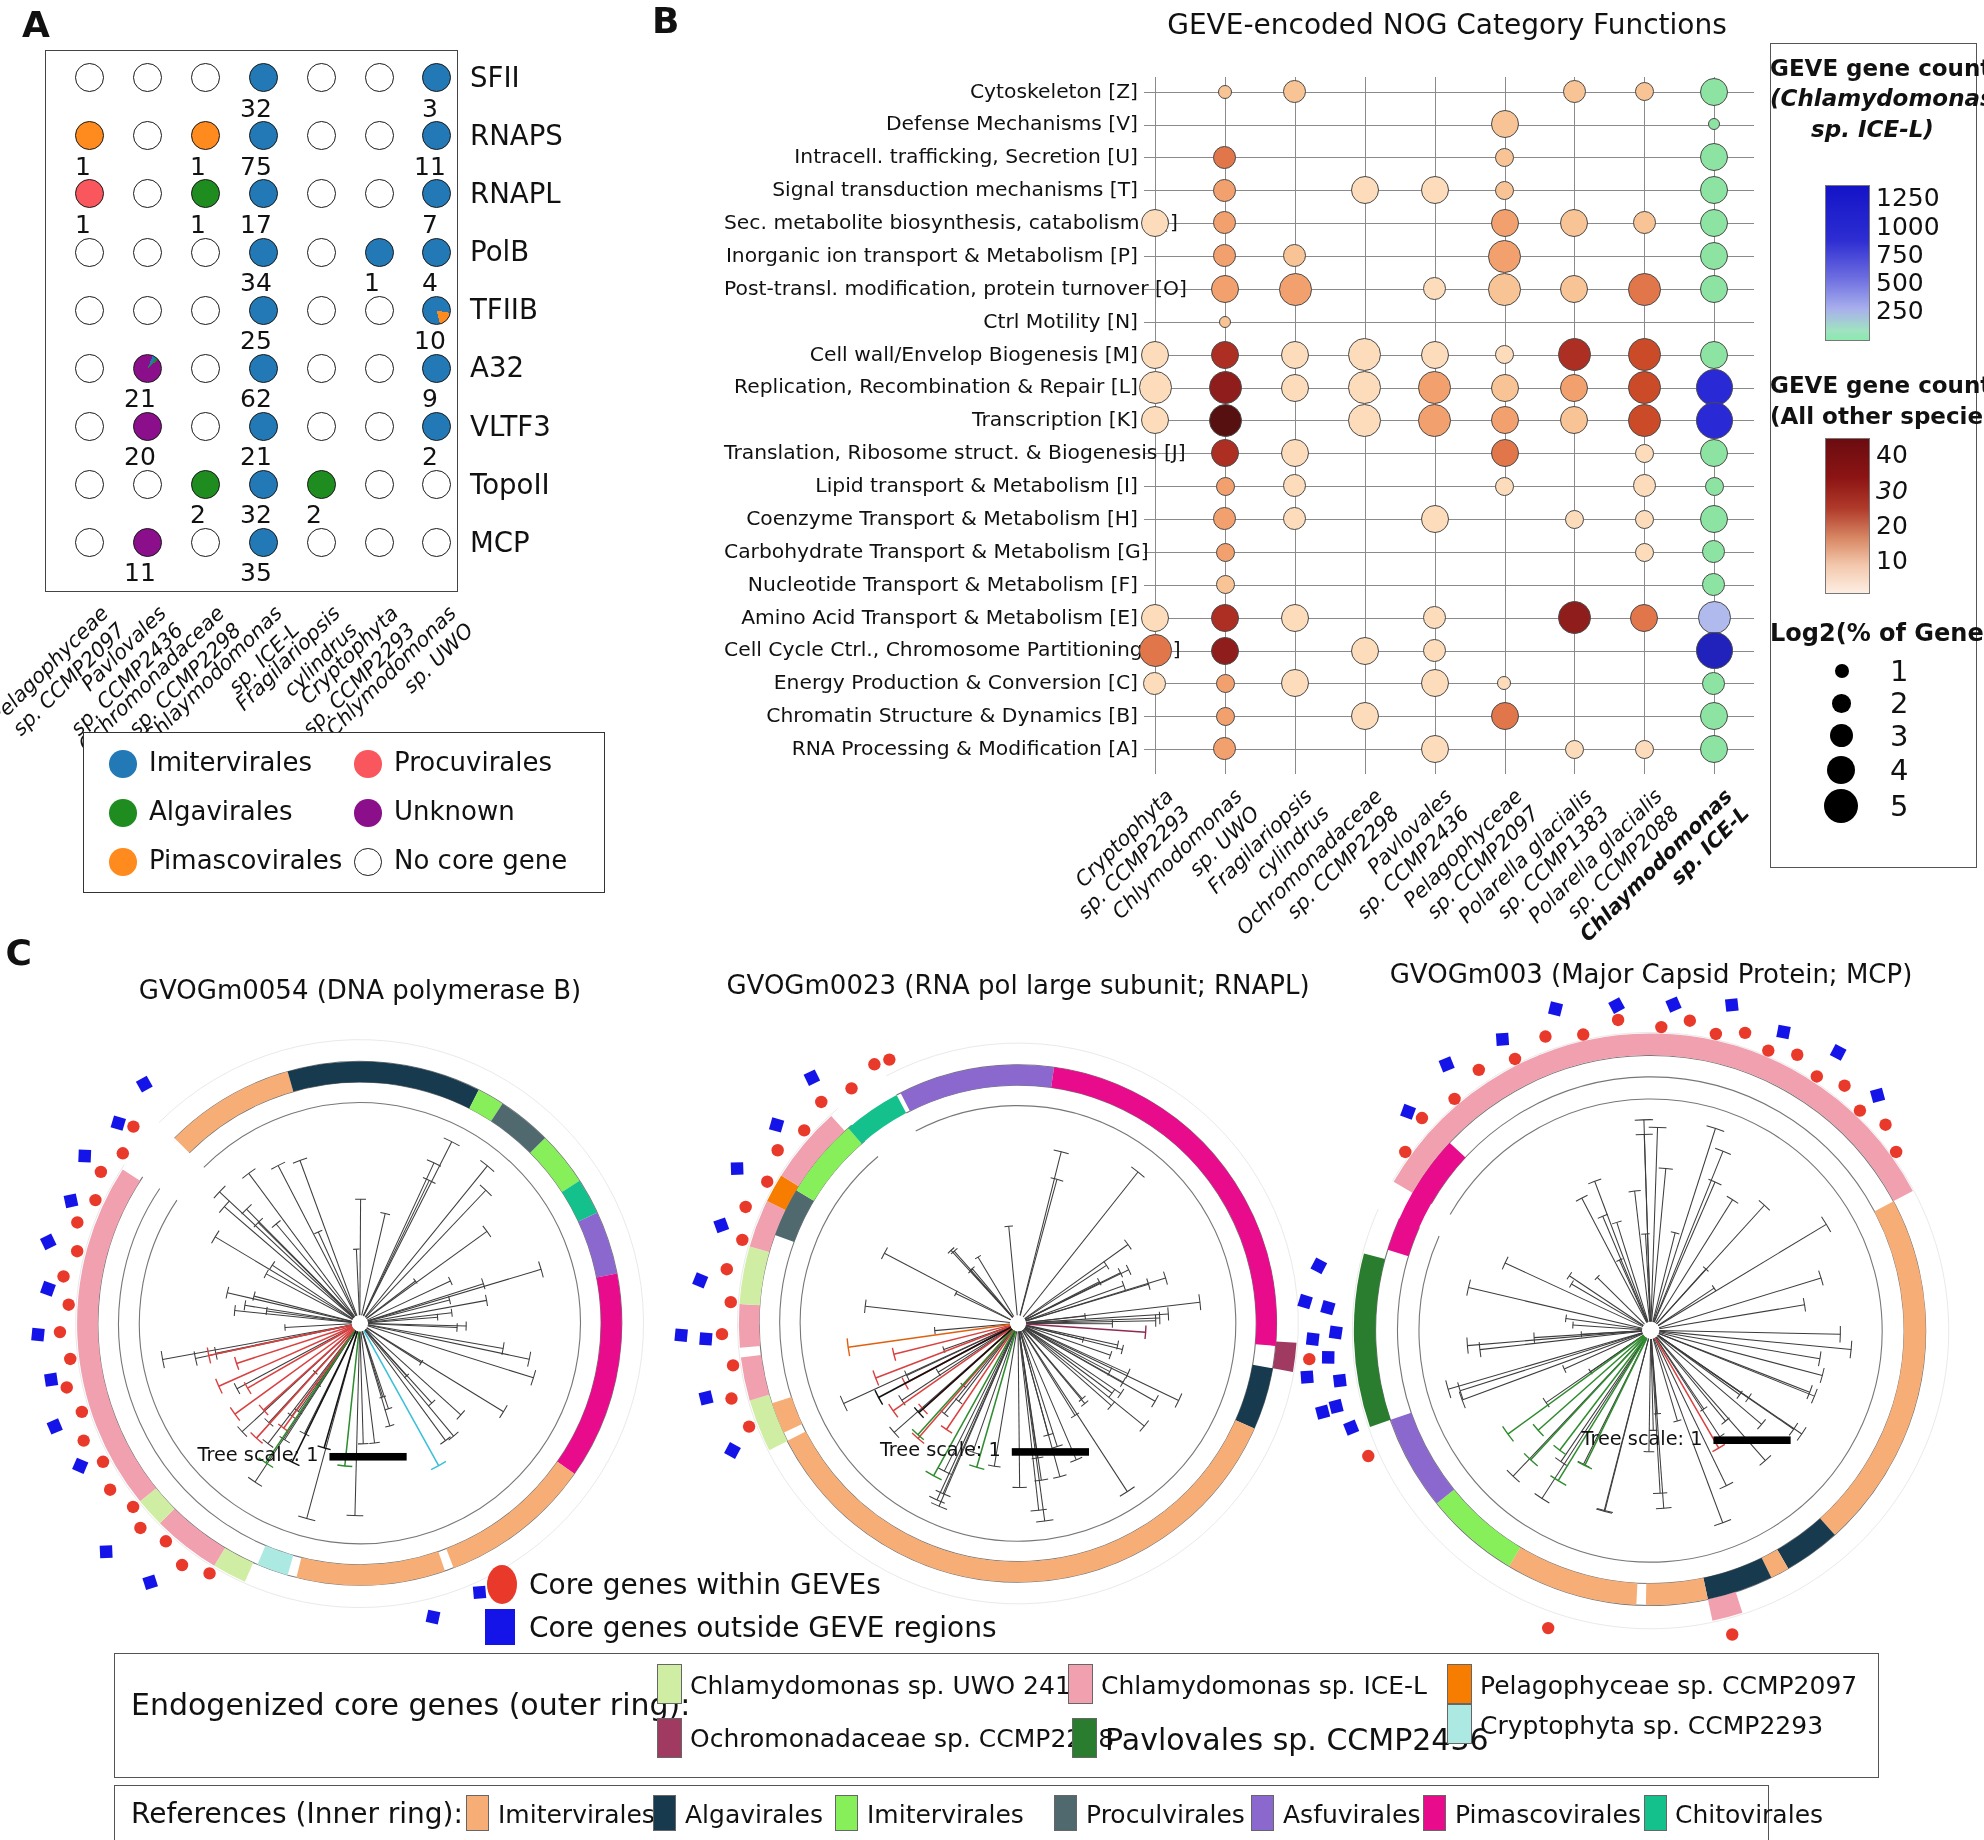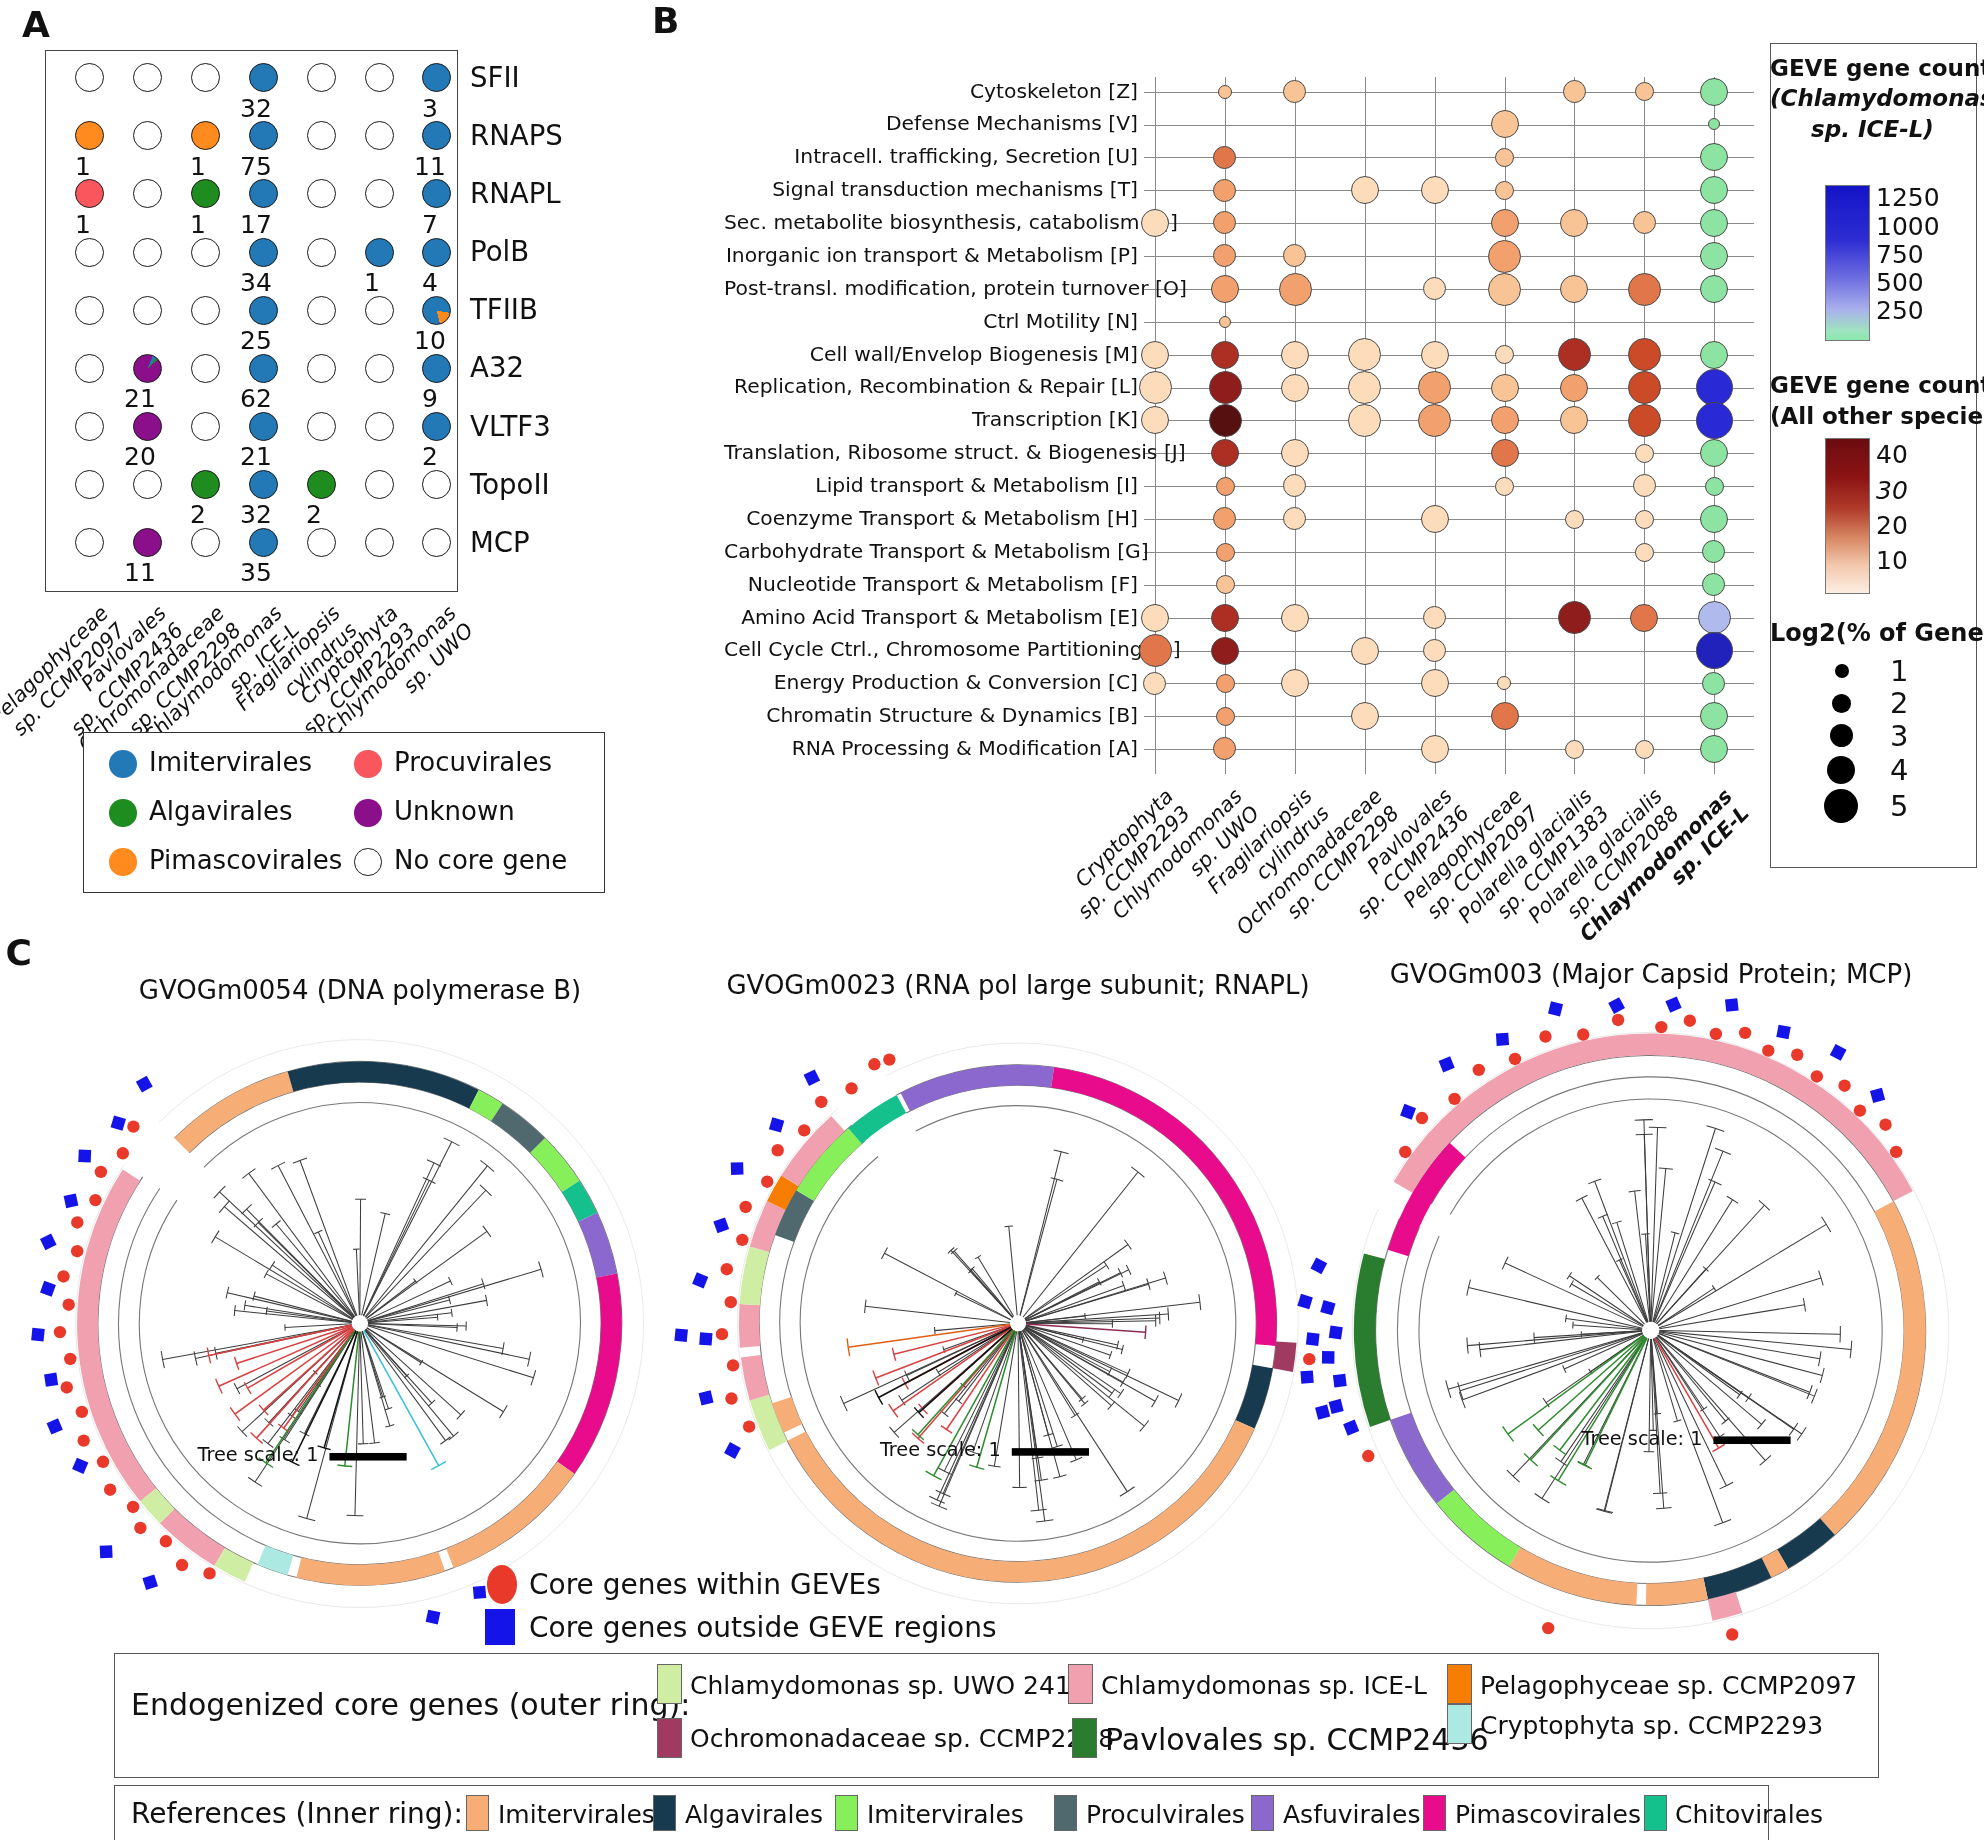--- a/index.html
+++ b/index.html
@@ -174,20 +174,21 @@
       <div class="dotA" style="left:109px;top:799px;width:27.6px;height:27.6px;background:#1f8c1f;"></div>
       <div class="leglineA" style="left:149px;top:796px;">Algavirales</div>
       <div class="dotA" style="left:354px;top:799px;width:27.6px;height:27.6px;background:#8b0f8b;"></div>
       <div class="leglineA" style="left:394px;top:796px;">Unknown</div>
       <div class="dotA" style="left:109px;top:848px;width:27.6px;height:27.6px;background:#ff8a1e;"></div>
       <div class="leglineA" style="left:149px;top:845px;">Pimascovirales</div>
       <div class="dotA" style="left:354px;top:848px;width:27.6px;height:27.6px;background:#ffffff;border:1.7px solid #1a1a1a;box-sizing:border-box;"></div>
       <div class="leglineA" style="left:394px;top:845px;">No core gene</div>
     </div>
 
+  <div class="btitle" style="left:1447px;top:8.3px;">GEVE-encoded NOG Category Functions</div>
   <div id="panelB">
       <div class="gridv" style="left:1155px;top:77px;height:697px;"></div>
       <div class="gridv" style="left:1225px;top:77px;height:697px;"></div>
       <div class="gridv" style="left:1295px;top:77px;height:697px;"></div>
       <div class="gridv" style="left:1365px;top:77px;height:697px;"></div>
       <div class="gridv" style="left:1435px;top:77px;height:697px;"></div>
       <div class="gridv" style="left:1505px;top:77px;height:697px;"></div>
       <div class="gridv" style="left:1574px;top:77px;height:697px;"></div>
       <div class="gridv" style="left:1644px;top:77px;height:697px;"></div>
       <div class="gridv" style="left:1714px;top:77px;height:697px;"></div>

